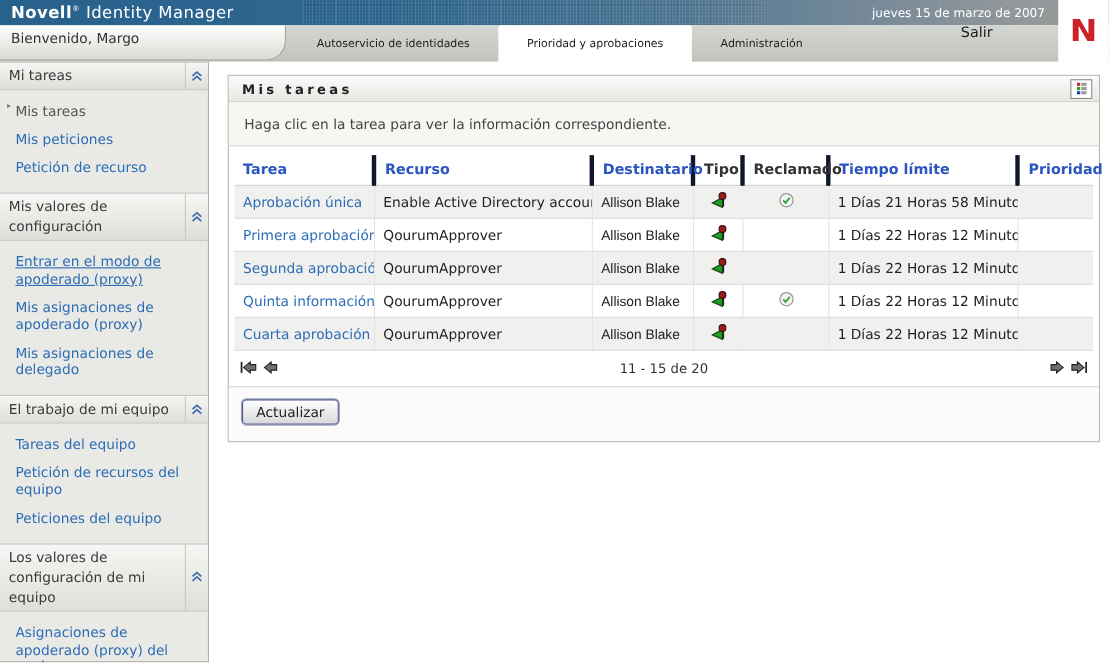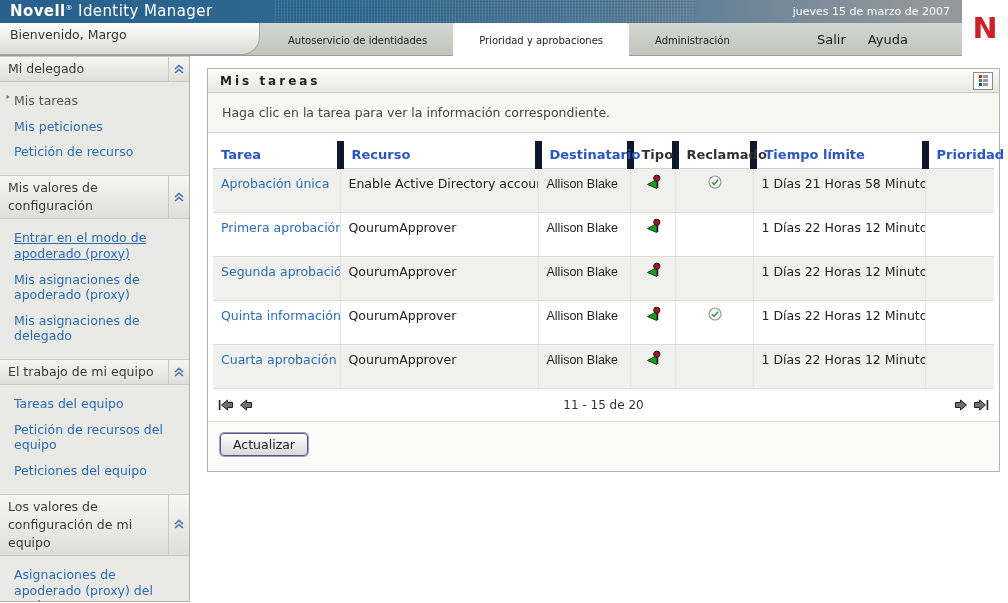--- a/index.html
+++ b/index.html
@@ -21,21 +21,21 @@
   .strip { position:absolute; left:0; top:23px; width:1008px; height:33px;
     background:linear-gradient(#d4d6d1,#c2c5be); border-bottom:1px solid #9b9b97; }
   .welcome { position:absolute; left:0; top:0; width:260px; height:32px;
     background:linear-gradient(#fefefd,#dadbd6); border-right:1px solid #a7a7a3;
     border-bottom:1px solid #a7a7a3; border-bottom-right-radius:18px;
     font-size:12.5px; color:#333; padding:4px 0 16px 10px; }
   .tabs { position:absolute; left:262px; top:0; right:46px; height:33px; display:flex; align-items:stretch; }
   .tab { height:34px; display:flex; align-items:center; justify-content:center;
     font-size:10px; color:#1c1c1c; padding:0 26px; cursor:pointer; }
   .tab.active { background:#fff; border-radius:3px 3px 0 0; z-index:3; }
-  .strip-links { position:absolute; right:100px; top:0; height:33px; display:flex; gap:22px; align-items:center; }
+  .strip-links { position:absolute; right:100px; top:0; height:33px; display:flex; gap:22px; align-items:center;flex-direction:column; }
   .strip-link { font-size:13px; color:#1c1c1c; cursor:pointer; }
 
   
   .logo-box { position:absolute; right:0; top:0; width:46px; height:57px; background:#fff; z-index:5;
     display:flex; align-items:center; justify-content:center; }
   .logo-n { color:var(--novell_red,#cc2128); font-size:30px; font-weight:bold; transform:scaleY(.92); }
 
   
   .sidebar { position:absolute; left:0; top:56px; width:190px; height:546px;
     background:#e9eae6; border-right:1px solid #b2b2ae; border-bottom:1px solid #b2b2ae; }
@@ -56,31 +56,31 @@
   .panel { position:absolute; left:16px; top:12px; width:793px; border:1px solid #b3b3af; background:#fff; }
   .panel-titlebar { height:24px; background:linear-gradient(#fbfbfa,#e7e7e3); border-bottom:1px solid #c9c9c5;
     display:flex; align-items:center; justify-content:space-between; padding:0 6px 0 12px; }
   .panel-title { font-size:12px; font-weight:bold; color:#222; letter-spacing:3px; }
   .grid-btn { width:20px; height:18px; background:#fff; border:1px solid #8a8a86; display:flex;
     align-items:center; justify-content:center; cursor:pointer; }
   .instruction { background:#f6f6f3; border-bottom:1px solid #d4d4d0; padding:12px 14px; font-size:12.5px; color:#444; }
 
   table.tasks { width:calc(100% - 10px); margin:8px 5px 0 5px; border-collapse:collapse; table-layout:fixed; }
   table.tasks th { font-size:13px; font-weight:bold; color:var(--header_blue,#2b55c0); text-align:left;
-    padding:6px 6px 6px 8px; border-bottom:1px solid #d0d0cc; border-right:7px solid #0f172a; cursor:pointer; }
+    padding:6px 6px 6px 8px; border-bottom:1px solid #d0d0cc; border-right:4px solid #0f172a; cursor:pointer; }
   table.tasks th.dark { color:#333; cursor:default; }
   table.tasks th:last-child, table.tasks td:last-child { border-right:none; }
-  table.tasks td { font-size:12.5px; color:#222; padding:5px 6px 19px 8px; height:27px;
+  table.tasks td { font-size:12.5px; color:#222; padding:5px 6px 5px 8px; height:27px;
     border-bottom:1px solid #dcdcd8; border-right:1px solid #e4e4e0; overflow:hidden; white-space:nowrap; }
   tr.odd td { background:#f0f0ee; }
   td.c-dest { font-size:11px; font-family:"Liberation Sans","DejaVu Sans",sans-serif; }
   td.c-tipo, td.c-recl, th.c-tipo, th.c-recl { text-align:center; }
   a.task-link { color:var(--link_blue,#2c6cb4); text-decoration:none; cursor:pointer; }
 
-  .pagination { display:flex; align-items:center; padding:9px 10px; }
+  .pagination { display:flex; align-items:flex-start; padding:9px 10px; }
   .pag-left, .pag-right { display:flex; gap:4px; }
   .pag-left { width:120px; }
   .pag-right { width:120px; justify-content:flex-end; }
   .pag-center { flex:1; text-align:center; font-size:12px; color:#333; }
   .pag-btn { cursor:pointer; display:inline-flex; }
 
   .panel-footer { border-top:1px solid #d8d8d4; background:#fbfbfa; padding:11px 12px 15px 12px; }
   .refresh-btn { font-family:inherit; font-size:12.5px; color:#222; padding:3px 12px;
     border:1px solid #4a5a8c; border-radius:4px; background:linear-gradient(#ffffff,#d9d9d9);
     box-shadow:0 0 0 1px #9aa0b8; cursor:pointer; }
@@ -150,21 +150,21 @@
 </div>
 
 <div class="logo-box">
   <span class="logo-n">N</span>
 </div>
 
 <div class="sidebar">
 
   <div class="side-section">
     <div class="side-head">
-      <span class="side-head-title">Mi delegado</span>
+      <span class="side-head-title">Mi tareas</span>
       <span class="side-head-toggle">
           <svg width="12" height="11">
             <use href="#def-chevrons"></use>
           </svg>
         </span>
     </div>
     <div class="side-items">
       <span class="side-item selected">Mis tareas</span>
       <span class="side-item">Mis peticiones</span>
       <span class="side-item">Petición de recurso</span>

